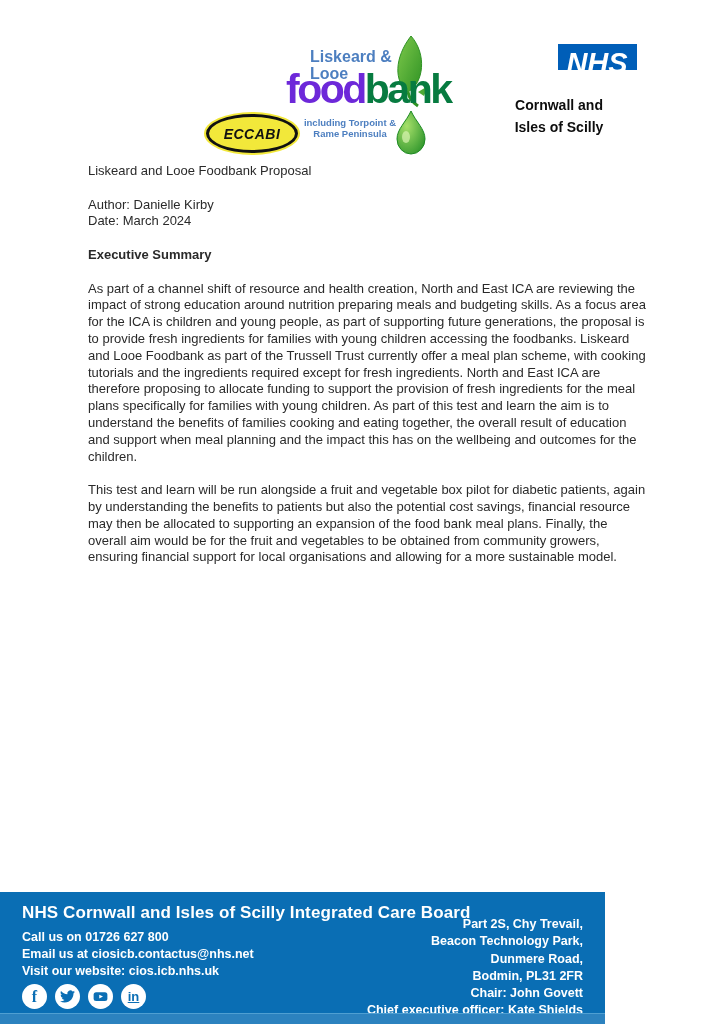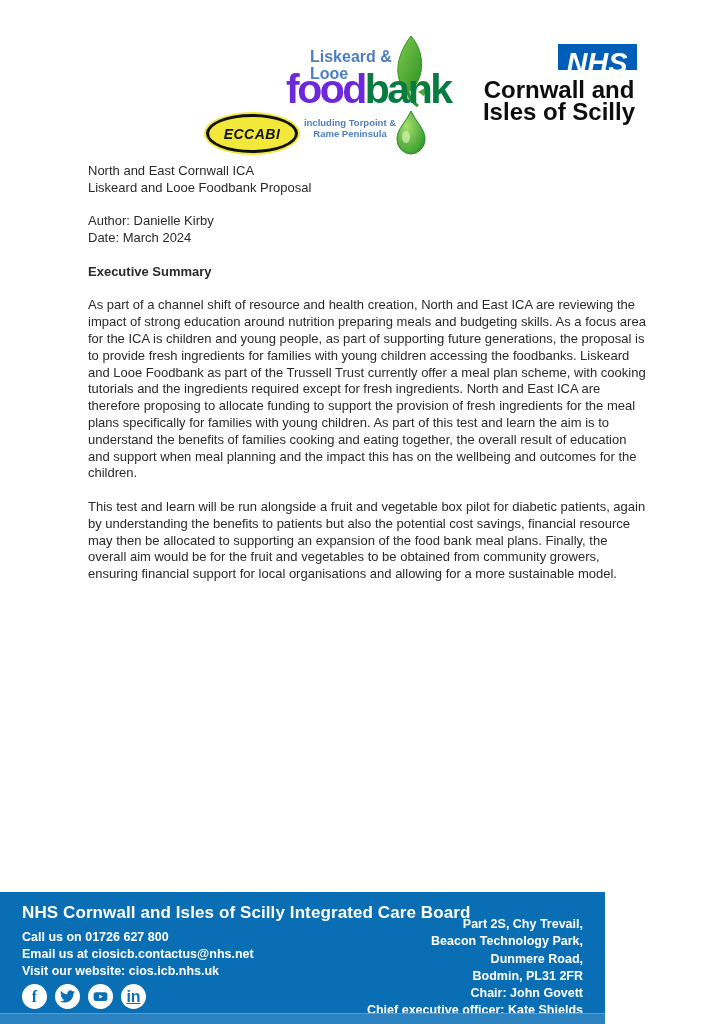--- a/index.html
+++ b/index.html
@@ -22,21 +22,21 @@
   .fb-leaf{position:absolute;left:98px;top:-2px;width:52px;height:76px;}
   .fb-drop{position:absolute;left:108px;top:74px;width:34px;height:46px;}
   .eccabi{position:absolute;left:206px;top:114px;width:86px;height:33px;
           background:#f2e83a;border:3px solid #111;border-radius:50%;
           box-shadow:0 0 0 2px #f2e83a;display:flex;align-items:center;justify-content:center;}
   .eccabi span{font-weight:bold;font-style:italic;font-size:14px;color:#111;letter-spacing:.5px;}
   .nhs-lockup{position:absolute;right:80px;top:44px;width:170px;text-align:center;}
   .nhs-box{display:inline-block;background:#005eb8;color:#fff;width:79px;height:26px;
            line-height:39px;font-size:29px;font-weight:bold;font-style:italic;
            text-align:center;letter-spacing:0px;margin-left:76px;margin-right:0;}
-  .nhs-region{margin-top:2px;color:#0d0d0d;font-weight:bold;font-size:24px;line-height:21.5px;}
+  .nhs-region{margin-top:18px;color:#0d0d0d;font-weight:bold;font-size:14px;line-height:21.5px;}
   
   .doc{position:absolute;left:88px;top:163px;width:560px;color:#2a2a2a;
        font-size:13px;line-height:16.8px;}
   .doc p{margin:0 0 16.8px 0;}
   .doc .tight{margin:0;}
   .doc .gap{height:16.8px;}
   .doc .heading{font-weight:bold;}
   
   .footer{position:absolute;left:0;top:892px;width:605px;height:132px;
           background:#0a6eb4;color:#fff;}
@@ -44,21 +44,21 @@
                 background:#2c82bf;border-top:1px solid #4f9fd2;}
   .footer-title{position:absolute;left:22px;top:11px;font-size:17px;font-weight:bold;
                 letter-spacing:0.1px;}
   .footer-contact{position:absolute;left:22px;top:37px;font-size:12.5px;
                   font-weight:600;line-height:17px;}
   .social-row{position:absolute;left:22px;top:92px;display:flex;gap:8px;}
   .social{width:25px;height:25px;border-radius:50%;background:#fff;display:flex;
           align-items:center;justify-content:center;cursor:pointer;}
   .social .glyph-f{color:#0a6eb4;font-weight:bold;font-size:16px;
                    font-family:"Liberation Serif",serif;line-height:1;}
-  .social .glyph-in{color:#0a6eb4;font-weight:bold;font-size:16px;line-height:1;text-decoration:underline;}
+  .social .glyph-in{color:#0a6eb4;font-weight:bold;font-size:13px;line-height:1;text-decoration:underline;}
   .footer-address{position:absolute;right:22px;top:24px;text-align:right;
                   font-size:12.5px;font-weight:600;line-height:17.3px;}
 </style>
 </head>
 <body>
 
 <div class="page">
 
   <div class="header">
 
@@ -106,21 +106,20 @@
     <div class="nhs-lockup">
       <div class="nhs-box">NHS</div>
       <div class="nhs-region">
         <div>Cornwall and</div>
         <div>Isles of Scilly</div>
       </div>
     </div>
   </div>
 
   <div class="doc">
-    <div class="tight">North and East Cornwall ICA</div>
     <div class="tight">Liskeard and Looe Foodbank Proposal</div>
     <div class="gap"></div>
     <div class="tight">Author: Danielle Kirby</div>
     <div class="tight">Date: March 2024</div>
     <div class="gap"></div>
     <div class="tight heading">Executive Summary</div>
     <div class="gap"></div>
     <p>As part of a channel shift of resource and health creation, North and East ICA are reviewing the impact of strong education around nutrition preparing meals and budgeting skills. As a focus area for the ICA is children and young people, as part of supporting future generations, the proposal is to provide fresh ingredients for families with young children accessing the foodbanks. Liskeard and Looe Foodbank as part of the Trussell Trust currently offer a meal plan scheme, with cooking tutorials and the ingredients required except for fresh ingredients. North and East ICA are therefore proposing to allocate funding to support the provision of fresh ingredients for the meal plans specifically for families with young children. As part of this test and learn the aim is to understand the benefits of families cooking and eating together, the overall result of education and support when meal planning and the impact this has on the wellbeing and outcomes for the children.</p>
     <p>This test and learn will be run alongside a fruit and vegetable box pilot for diabetic patients, again by understanding the benefits to patients but also the potential cost savings, financial resource may then be allocated to supporting an expansion of the food bank meal plans. Finally, the overall aim would be for the fruit and vegetables to be obtained from community growers, ensuring financial support for local organisations and allowing for a more sustainable model.</p>
   </div>

